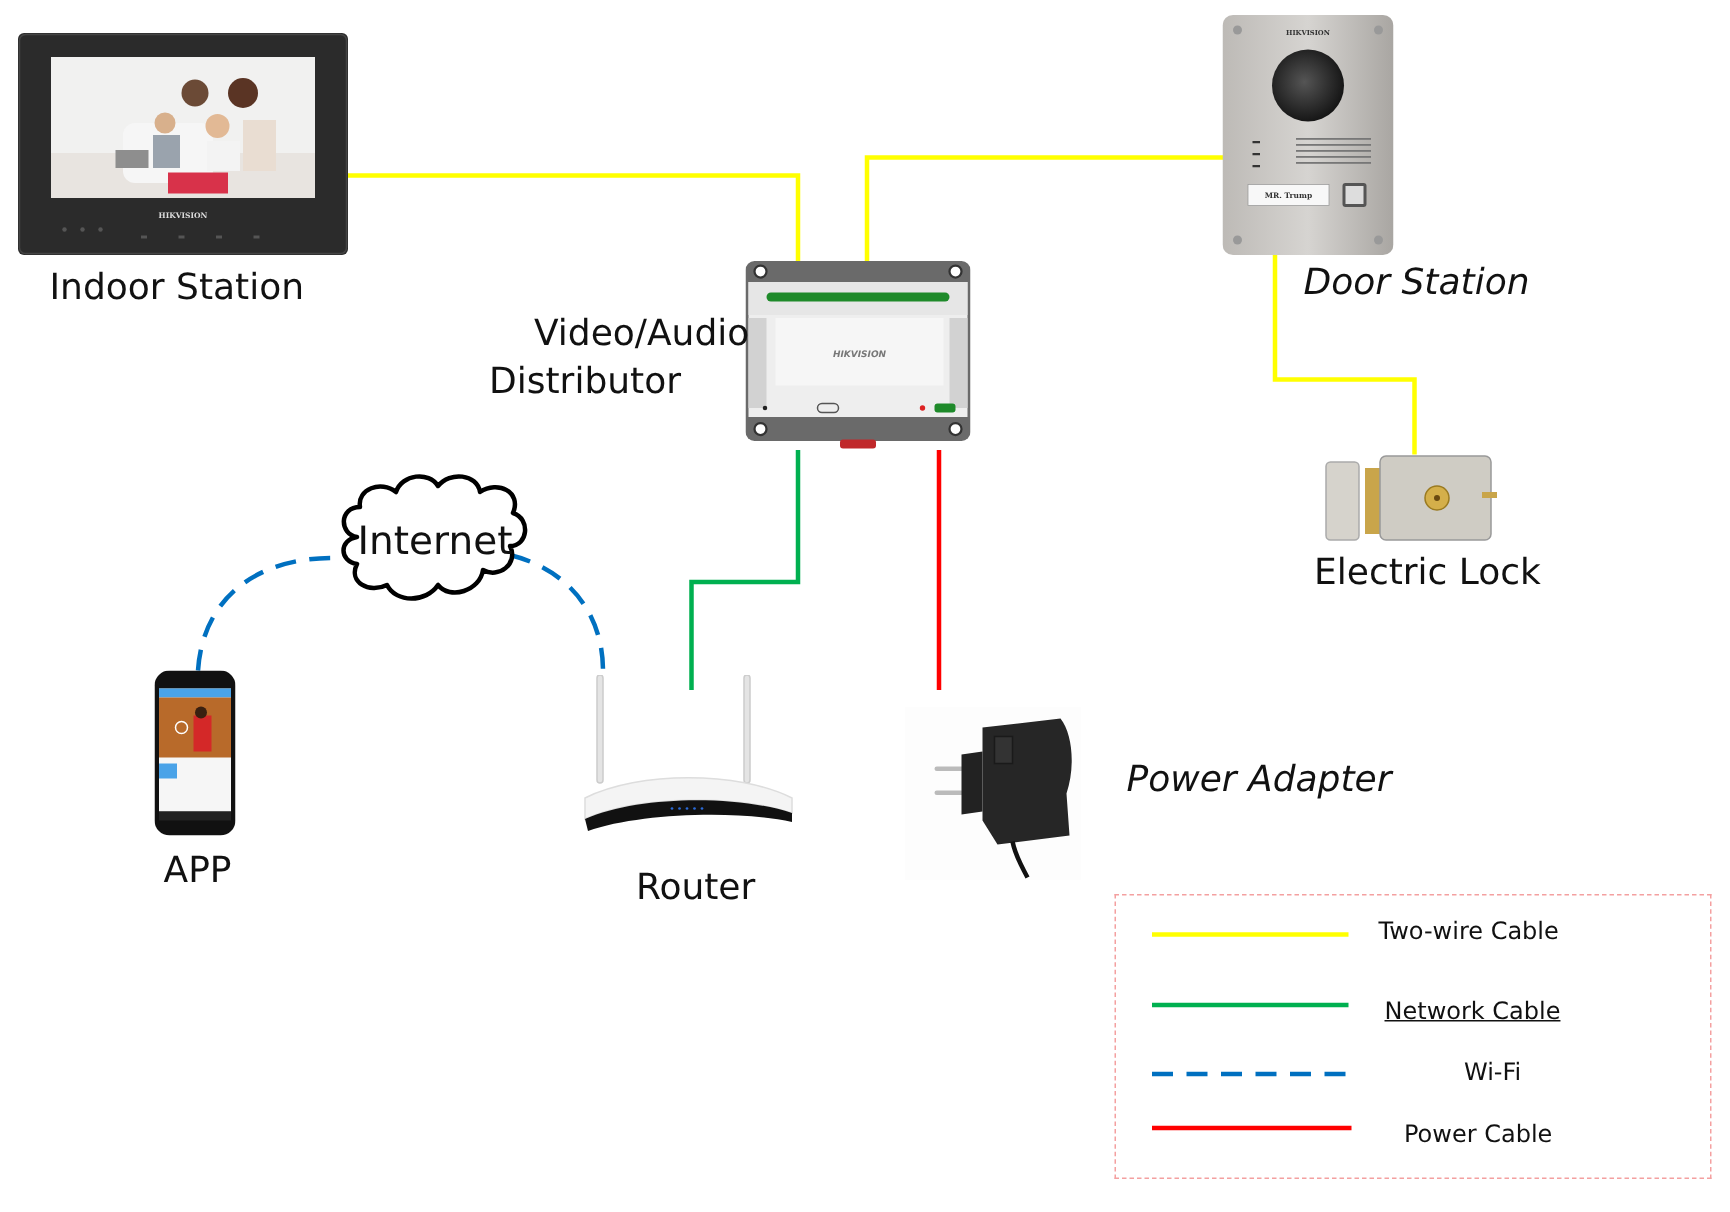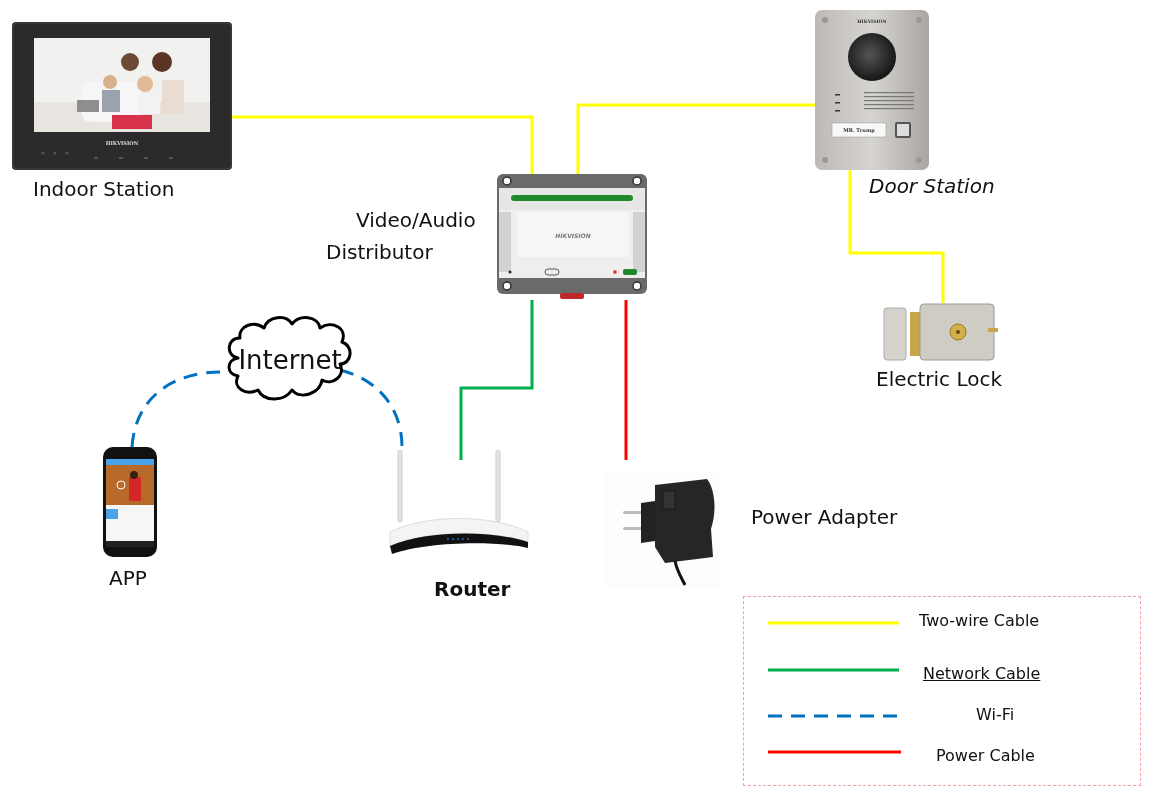--- a/index.html
+++ b/index.html
@@ -1,18 +1,18 @@
 <!DOCTYPE html>
 <html><head>
 <meta charset="utf-8">
 <style>
   html,body{margin:0;padding:0;background:#ffffff;}
   body{width:1153px;height:808px;position:relative;overflow:hidden;font-family:"Liberation Sans","DejaVu Sans",sans-serif;}
   .abs{position:absolute;}
-  .label{position:absolute;font-family:"DejaVu Sans","Liberation Sans",sans-serif;color:#111;font-size:20px;white-space:nowrap;}
+  .label{position:absolute;font-family:"DejaVu Sans","Liberation Sans",sans-serif;color:#111;font-size:24px;white-space:nowrap;}
   svg.wires{position:absolute;left:0;top:0;}
   .legend-box{position:absolute;left:743px;top:596px;width:398px;height:190px;border:1px dashed #f4a0a0;box-sizing:border-box;}
   .legend-text{position:absolute;font-family:"DejaVu Sans","Liberation Sans",sans-serif;font-size:16px;color:#111;white-space:nowrap;}
 </style>
 </head>
 <body>
 
 <svg class="wires" width="1153" height="808">
 
   <polyline points="232,117 532,117 532,176" fill="none" stroke="#ffff00" stroke-width="3"></polyline>
@@ -161,34 +161,34 @@
     <path d="M4,96 C40,80 106,80 142,92 L142,98 C106,90 40,92 6,104 Z" fill="#111"></path>
     <g fill="#2a6ad8">
         <circle cx="62" cy="89" r="0.9"></circle>
         <circle cx="67" cy="89" r="0.9"></circle>
         <circle cx="72" cy="89" r="0.9"></circle>
         <circle cx="77" cy="89" r="0.9"></circle>
         <circle cx="82" cy="89" r="0.9"></circle>
       </g>
   </svg>
 </div>
-<div class="label" style="left:434px;top:577px;font-weight:bold;">Router</div>
+<div class="label" style="left:424px;top:577px;">Router</div>
 
 <div class="abs" style="left:603px;top:471px;width:118px;height:116px;">
   <svg width="118" height="116">
     <rect x="0" y="0" width="118" height="116" fill="#fdfdfd"></rect>
     <rect x="20" y="40" width="22" height="3" rx="1.5" fill="#bbb"></rect>
     <rect x="20" y="56" width="22" height="3" rx="1.5" fill="#bbb"></rect>
     <path d="M38,32 L52,30 L52,70 L38,72 Z" fill="#222"></path>
     <path d="M52,14 L104,8 C112,18 114,40 108,58 L110,86 L62,92 L52,76 Z" fill="#262626"></path>
     <rect x="60" y="20" width="12" height="18" fill="#333" stroke="#1a1a1a"></rect>
     <path d="M72,90 C74,100 78,106 82,114" stroke="#111" stroke-width="3" fill="none"></path>
   </svg>
 </div>
-<div class="label" style="left:751px;top:505px;">Power Adapter</div>
+<div class="label" style="left:751px;top:505px;font-style:italic;">Power Adapter</div>
 
 <div class="legend-box">
   <svg width="398" height="190" style="position:absolute;left:0;top:0;">
     <line x1="24" y1="26" x2="155" y2="26" stroke="#ffff00" stroke-width="3"></line>
     <line x1="24" y1="73" x2="155" y2="73" stroke="#00b050" stroke-width="3"></line>
     <line x1="24" y1="119" x2="155" y2="119" stroke="#0070c0" stroke-width="3" stroke-dasharray="14,9"></line>
     <line x1="24" y1="155" x2="157" y2="155" stroke="#ff0000" stroke-width="3"></line>
   </svg>
   <div class="legend-text" style="left:175px;top:14px;">Two-wire Cable</div>
   <div class="legend-text" style="left:179px;top:67px;text-decoration:underline;">Network Cable</div>

